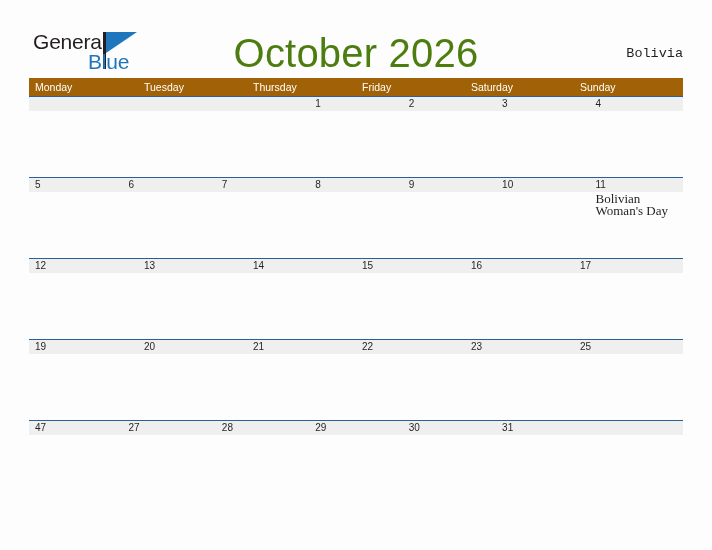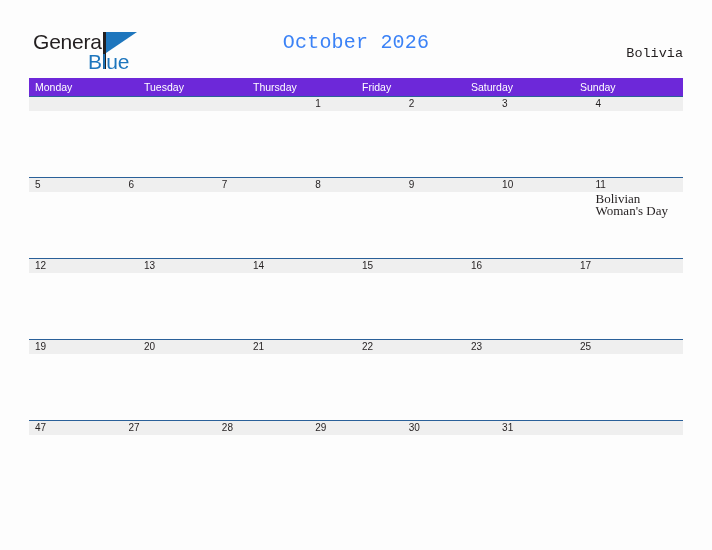--- a/index.html
+++ b/index.html
@@ -72,23 +72,23 @@
     height: 37px;
     background: #231f20;
   }
 
   .month-title {
     position: absolute;
     left: 0;
     top: 31px;
     width: 712px;
     text-align: center;
-    font-size: 20px;
-    color: #3b82f6;
-    font-family: Liberation Mono, monospace;
+    font-size: 40px;
+    color: #4d7c0f;
+    font-family: Liberation Sans, sans-serif;
     font-weight: normal;
     letter-spacing: 0.2px;
   }
 
   .country {
     position: absolute;
     right: 29px;
     top: 46px;
     font-size: 13.5px;
     color: #231f20;
@@ -100,21 +100,21 @@
     position: absolute;
     left: 29px;
     top: 78px;
     width: 654px;
   }
 
   .weekday-row {
     display: flex;
     width: 654px;
     height: 18px;
-    background: #6d28d9;
+    background: #a16207;
   }
   .weekday-cell {
     flex: 1 1 0;
     color: #ffffff;
     font-size: 10.5px;
     line-height: 18px;
     padding-left: 6px;
     box-sizing: border-box;
     font-family: "Liberation Sans", sans-serif;
     white-space: nowrap;

